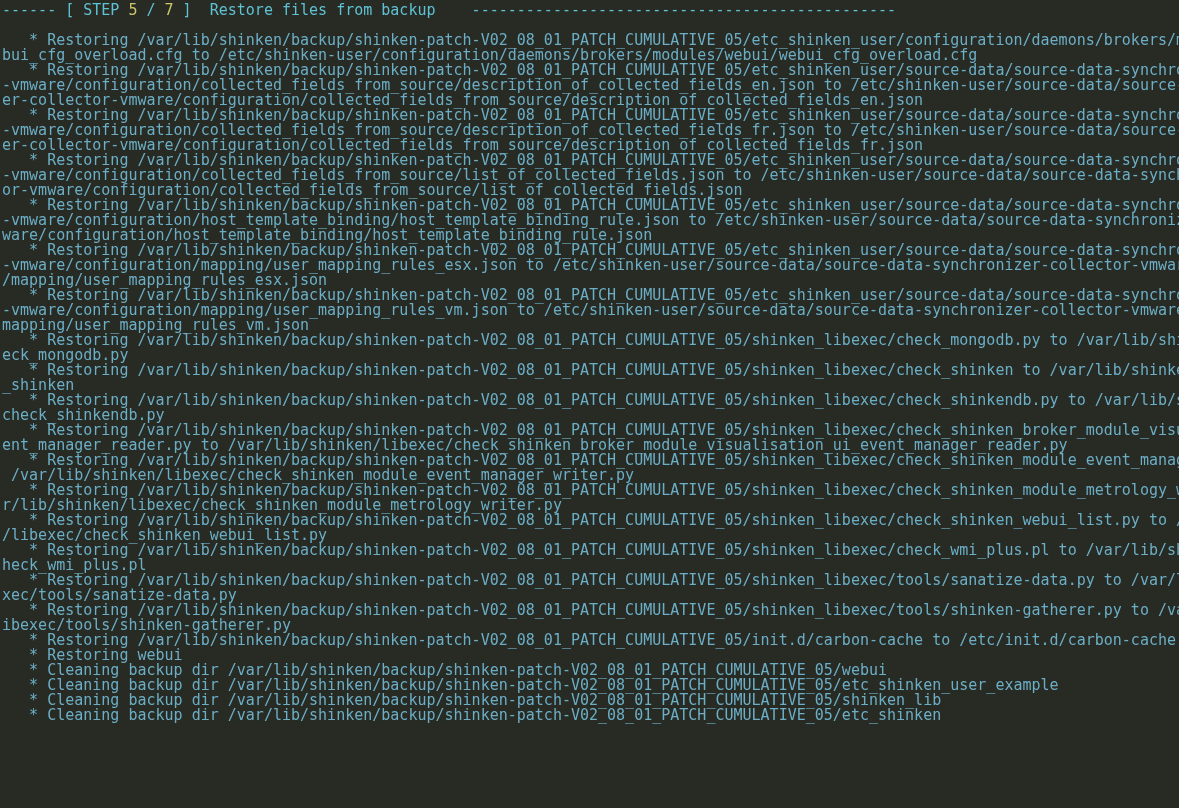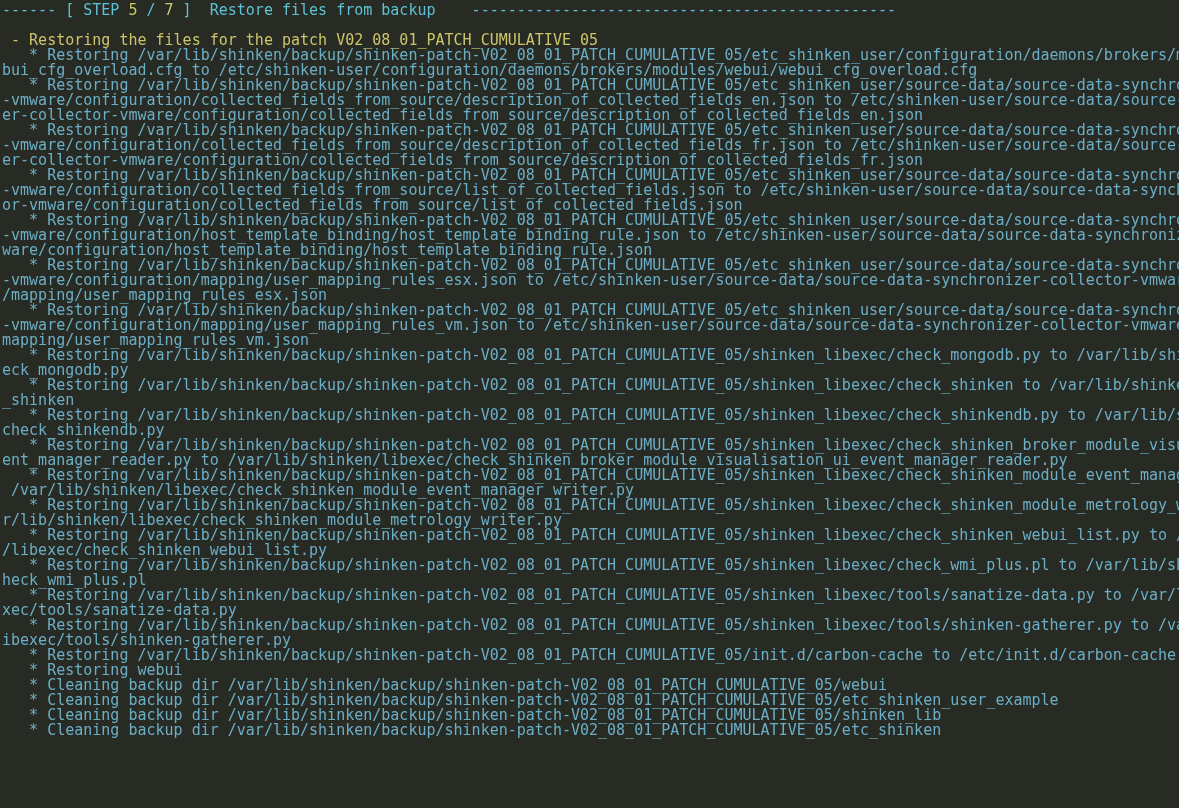--- a/index.html
+++ b/index.html
@@ -28,21 +28,20 @@
   .c  { color: var(--header-cyan, #5fc1d4); }  
   .b  { color: var(--body-cyan, #6caec6); }    
   .y  { color: var(--accent-yellow, #cdc56b); }
 </style>
 </head>
 <body>
 
 <div class="terminal">
     <pre class="line"><span class="c">------ [ STEP </span><span class="y">5</span><span class="c"> / </span><span class="y">7</span><span class="c"> ]  Restore files from backup</span><span class="c">    -----------------------------------------------</span></pre>
     <pre class="line"></pre>
-    <pre class="line y"> - Restoring the files for the patch V02_08_01_PATCH_CUMULATIVE_05</pre>
     <pre class="line b">   * Restoring /var/lib/shinken/backup/shinken-patch-V02_08_01_PATCH_CUMULATIVE_05/etc_shinken_user/configuration/daemons/brokers/modules/webui/we
 bui_cfg_overload.cfg to /etc/shinken-user/configuration/daemons/brokers/modules/webui/webui_cfg_overload.cfg
    * Restoring /var/lib/shinken/backup/shinken-patch-V02_08_01_PATCH_CUMULATIVE_05/etc_shinken_user/source-data/source-data-synchronizer-collector
 -vmware/configuration/collected_fields_from_source/description_of_collected_fields_en.json to /etc/shinken-user/source-data/source-data-synchroniz
 er-collector-vmware/configuration/collected_fields_from_source/description_of_collected_fields_en.json
    * Restoring /var/lib/shinken/backup/shinken-patch-V02_08_01_PATCH_CUMULATIVE_05/etc_shinken_user/source-data/source-data-synchronizer-collector
 -vmware/configuration/collected_fields_from_source/description_of_collected_fields_fr.json to /etc/shinken-user/source-data/source-data-synchroniz
 er-collector-vmware/configuration/collected_fields_from_source/description_of_collected_fields_fr.json
    * Restoring /var/lib/shinken/backup/shinken-patch-V02_08_01_PATCH_CUMULATIVE_05/etc_shinken_user/source-data/source-data-synchronizer-collector
 -vmware/configuration/collected_fields_from_source/list_of_collected_fields.json to /etc/shinken-user/source-data/source-data-synchronizer-collect

